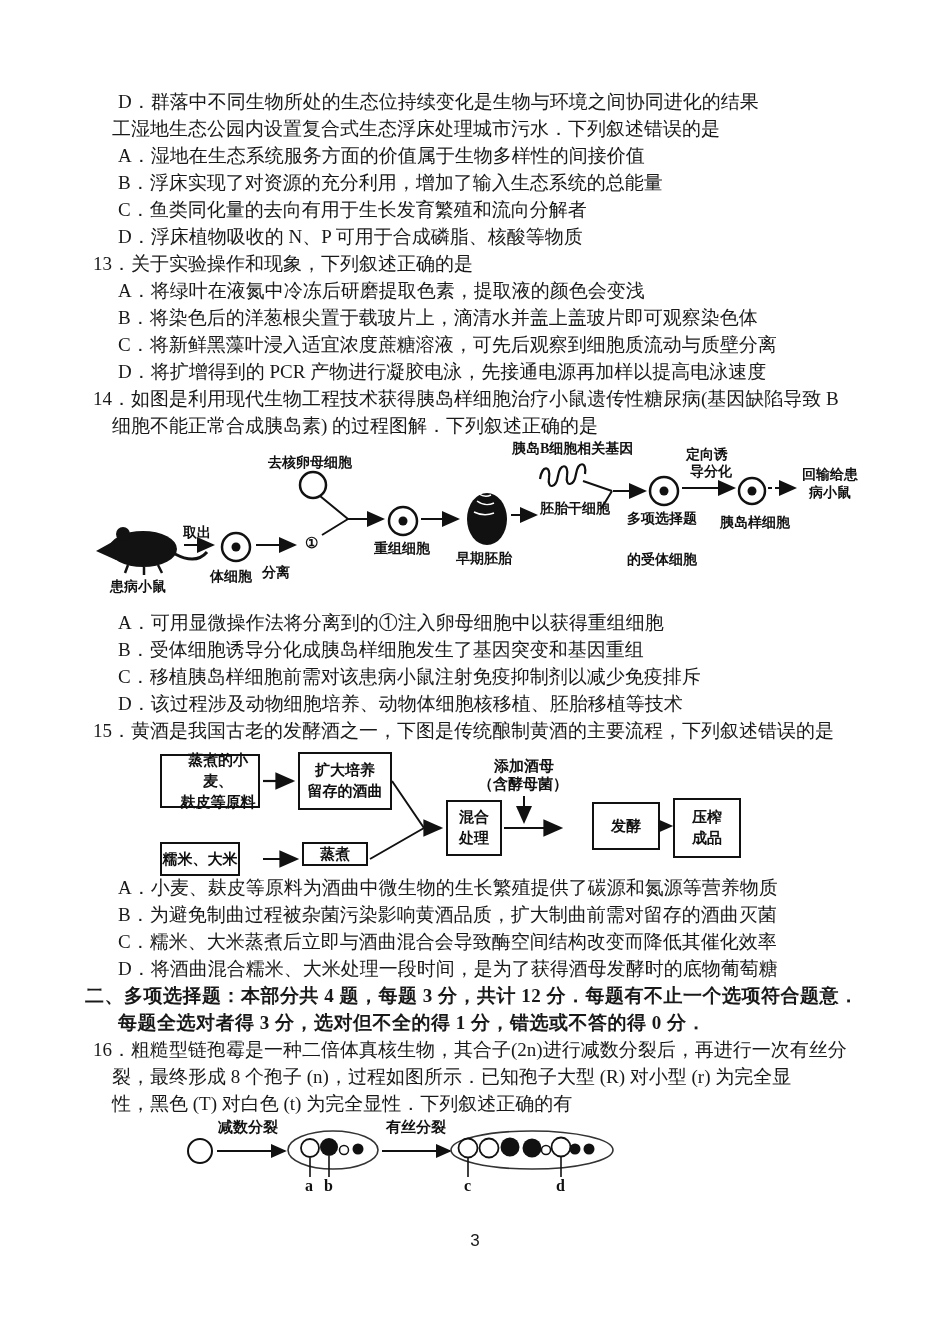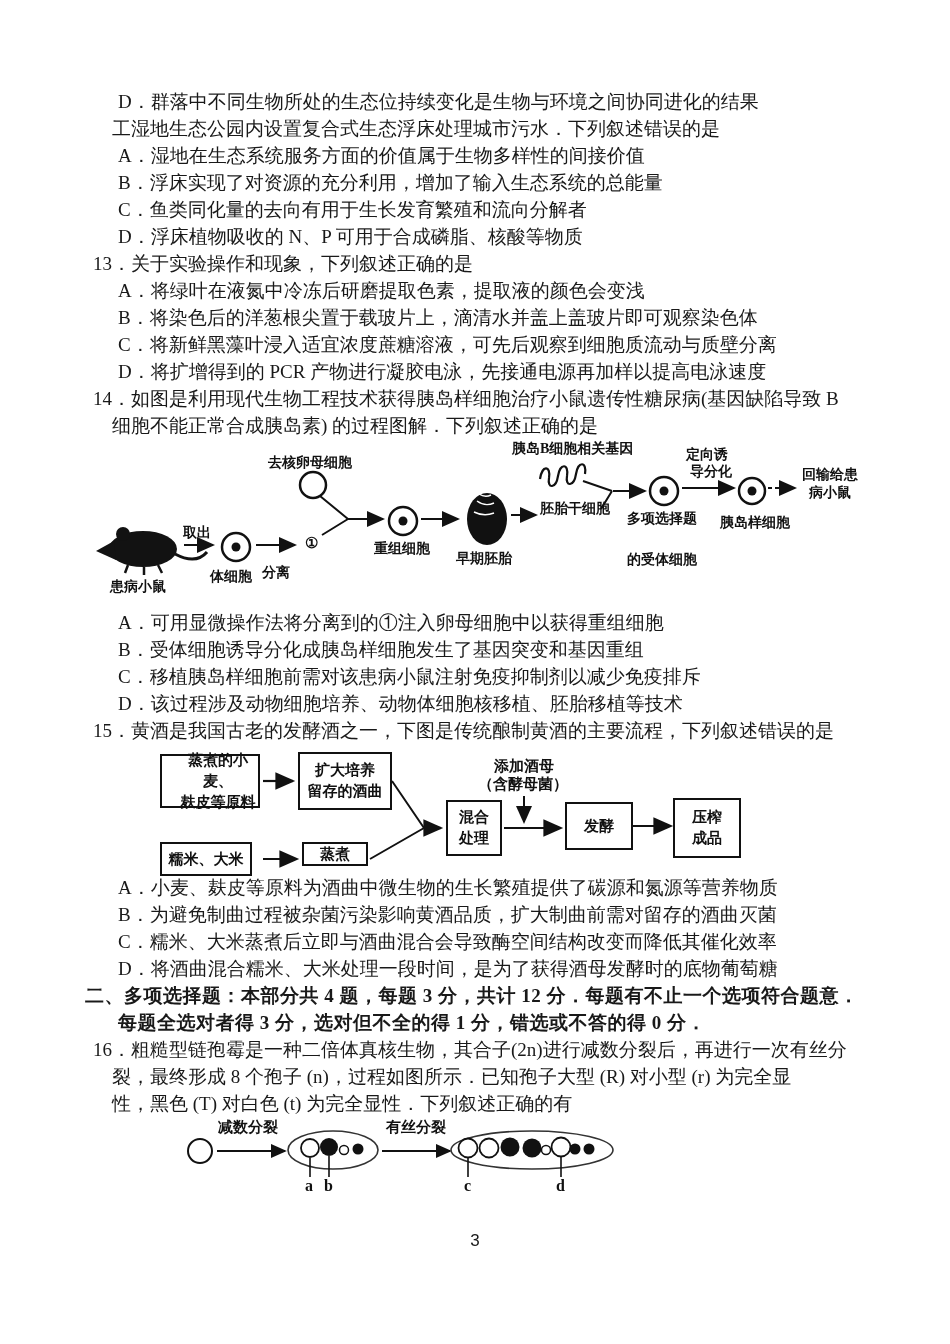--- a/index.html
+++ b/index.html
@@ -185,31 +185,31 @@
       <line x1="630" y1="82" x2="671" y2="82" stroke="#111" stroke-width="2.2" marker-end="url(#m15)"></line>
     </svg>
     <div class="fbox" style="left:160px; top:10px; width:100px; height:54px;padding-left:16px;">
       <span>蒸煮的小麦、</span>
       <span>麸皮等原料</span>
     </div>
     <div class="fbox" style="left:298px; top:8px; width:94px; height:58px;">
       <span>扩大培养</span>
       <span>留存的酒曲</span>
     </div>
-    <div class="fbox" style="left:160px; top:98px; width:92px; height:34px;">
+    <div class="fbox" style="left:160px; top:98px; width:80px; height:34px;">
       <span>糯米、大米</span>
     </div>
     <div class="fbox" style="left:302px; top:98px; width:66px; height:24px;">
       <span>蒸煮</span>
     </div>
     <div class="fbox" style="left:446px; top:56px; width:56px; height:56px;">
       <span>混合</span>
       <span>处理</span>
     </div>
-    <div class="fbox" style="left:565px; top:58px; width:68px; height:48px;">
+    <div class="fbox" style="left:592px; top:58px; width:68px; height:48px;">
       <span>发酵</span>
     </div>
     <div class="fbox" style="left:673px; top:54px; width:68px; height:60px;">
       <span>压榨</span>
       <span>成品</span>
     </div>
     <span class="dlb big" style="left:494px; top:14px;">添加酒母</span>
     <span class="dlb big" style="left:478px; top:32px;">（含酵母菌）</span>
   </div>
 

